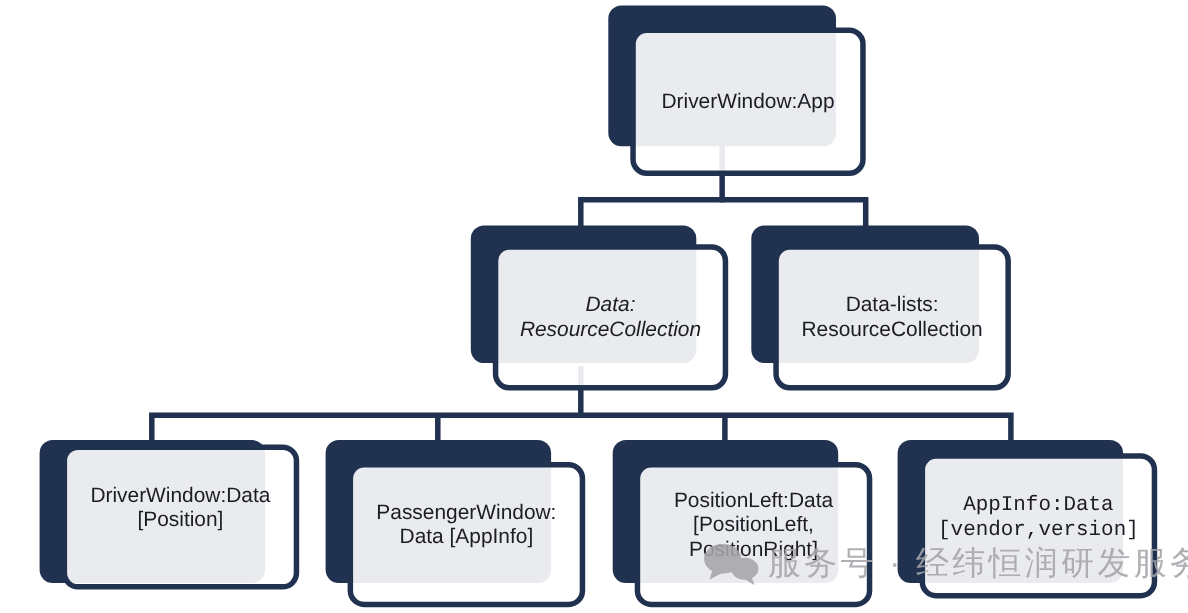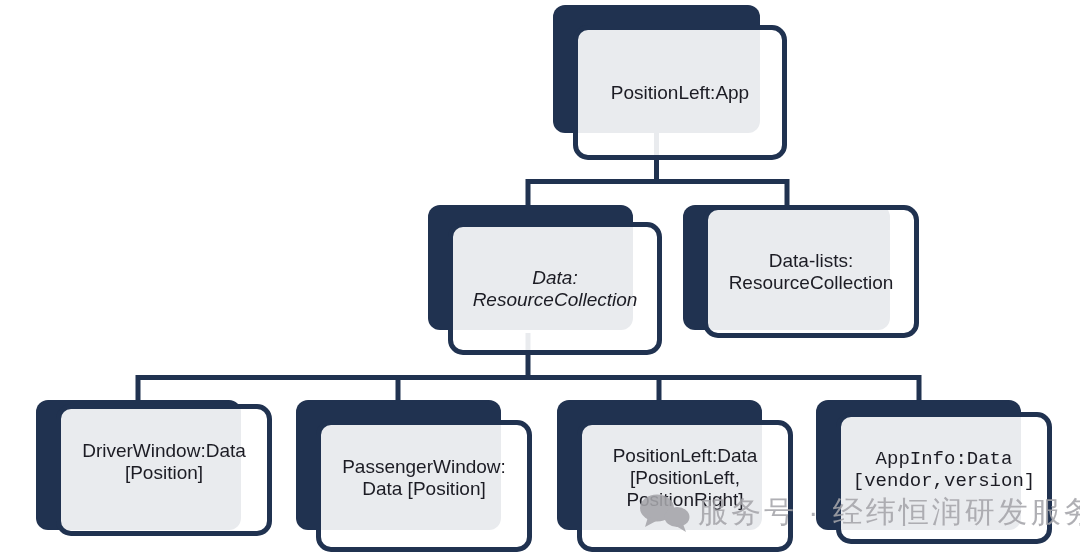--- a/index.html
+++ b/index.html
@@ -68,45 +68,45 @@
     <path d="M656.5,128 V184"></path>
     <path d="M528,213 V181.5 H787 V213"></path>
     <path d="M528,333 V380"></path>
     <path d="M138,410 V377.5 H919 V410"></path>
     <path d="M398,377.5 V410"></path>
     <path d="M659,377.5 V410"></path>
   </svg>
 
   <div class="node" style="left:553px; top:5px;">
     <div class="shadow" style="left:0; top:0; width:207px; height:128px;"></div>
-    <div class="front" style="left:20px; top:20px; width:214px; height:135px;">PositionLeft:App</div>
+    <div class="front" style="left:20px; top:20px; width:214px; height:135px;">DriverWindow:App</div>
   </div>
 
   <div class="node" style="left:428px; top:205px;">
     <div class="shadow" style="left:0; top:0; width:205px; height:125px;"></div>
     <div class="front" style="left:20px; top:17px; width:214px; height:133px;font-style:italic;">Data:
 ResourceCollection</div>
   </div>
 
   <div class="node" style="left:683px; top:205px;">
     <div class="shadow" style="left:0; top:0; width:207px; height:125px;"></div>
-    <div class="front" style="left:20px; top:0; width:216px; height:133px;">Data-lists:
+    <div class="front" style="left:20px; top:17px; width:216px; height:133px;">Data-lists:
 ResourceCollection</div>
   </div>
 
   <div class="node" style="left:36px; top:400px;">
     <div class="shadow" style="left:0; top:0; width:205px; height:130px;"></div>
     <div class="front up" style="left:20px; top:4px; width:216px; height:132px;">DriverWindow:Data
 [Position]</div>
   </div>
 
   <div class="node" style="left:296px; top:400px;">
     <div class="shadow" style="left:0; top:0; width:205px; height:130px;"></div>
     <div class="front up" style="left:20px; top:20px; width:216px; height:132px;">PassengerWindow:
-Data [Position]</div>
+Data [AppInfo]</div>
   </div>
 
   <div class="node" style="left:557px; top:400px;">
     <div class="shadow" style="left:0; top:0; width:205px; height:130px;"></div>
     <div class="front up" style="left:20px; top:20px; width:216px; height:132px;">PositionLeft:Data
 [PositionLeft,
 PositionRight]</div>
   </div>
 
   <div class="node" style="left:816px; top:400px;">

